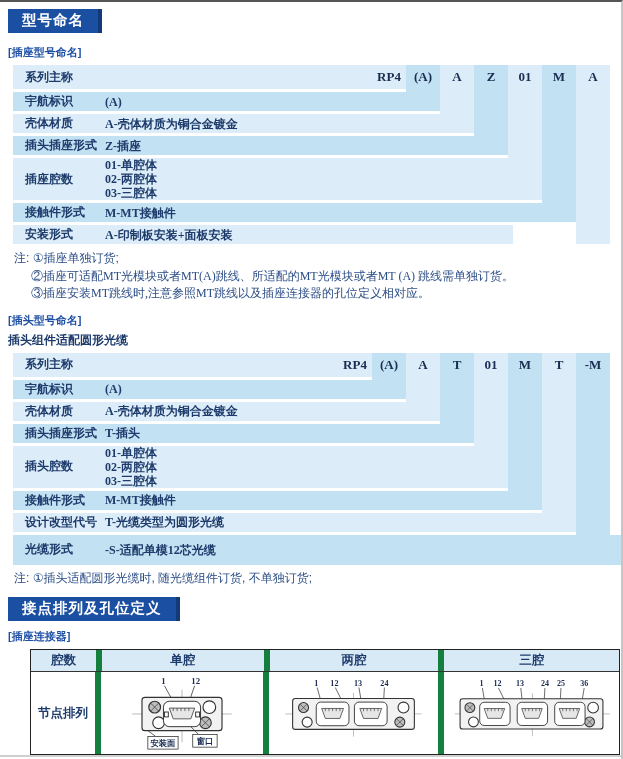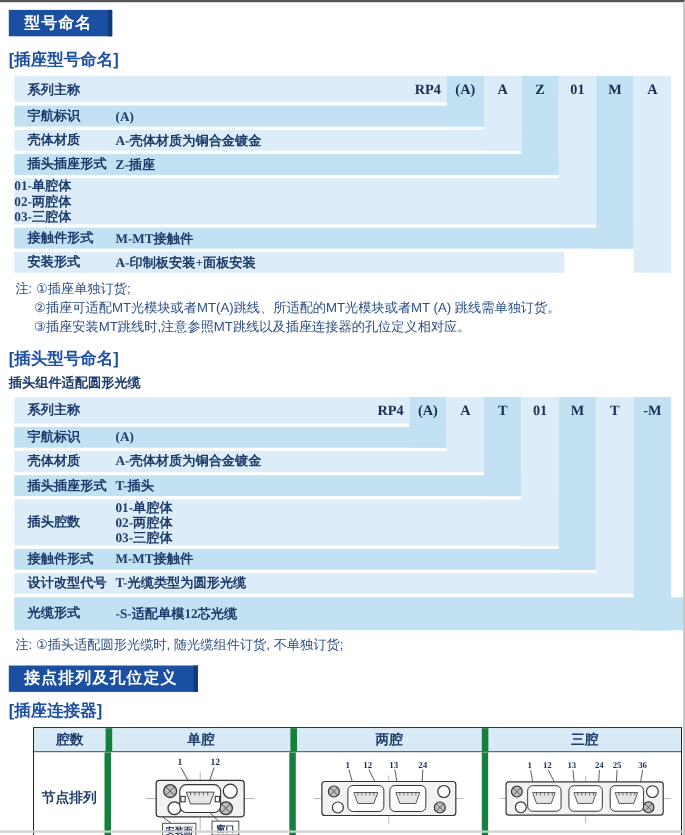--- a/index.html
+++ b/index.html
@@ -10,21 +10,21 @@
     font-family:"Liberation Serif","DejaVu Serif",serif;
   }
   
   .sec-header{
     display:inline-block; margin:7px 0 0 8px; padding:2px 14px 3px 14px;
     background:#1b4fa1; border-right:4px solid #123a77;
     color:#fff; font-family:"Liberation Sans","DejaVu Sans",sans-serif;
     font-weight:bold; font-size:14.5px; letter-spacing:1px;
   }
   .bracket-heading{
-    margin:10px 0 0 8px; color:#1d4fa5; font-weight:bold; font-size:15px;
+    margin:10px 0 0 8px; color:#1d4fa5; font-weight:bold; font-size:11px;
     font-family:"Liberation Sans","DejaVu Sans",sans-serif;
   }
   .sub-heading{
     margin:4px 0 0 8px; color:#1d3b6b; font-weight:bold; font-size:12px;
   }
   
   .stair-table{position:relative; margin-left:13px; width:597px;}
   .srow{display:flex; margin-bottom:3px; position:relative;}
   .srow.light{background:#dcedf9;}
   .srow.dark{background:#c2e1f3;}
@@ -33,21 +33,21 @@
     display:flex; align-items:center; color:#1d3b6b; font-weight:bold; font-size:12px;}
   .rdesc{flex:1; display:flex; flex-direction:column; justify-content:center;
     color:#1d3b6b; font-weight:bold; font-size:12px; line-height:14px;}
   .vband{position:absolute; top:0; width:34px; z-index:1;}
   .vband.light{background:#dcedf9;} .vband.dark{background:#c2e1f3;}
   .code{position:absolute; top:0; width:34px; z-index:2; text-align:center;
     line-height:24px; font-size:13px; font-weight:bold; color:#1a2c52;}
   
   .notes{margin:6px 0 0 14px; color:#2b4d86; font-size:12px; line-height:17.5px;
     font-family:"Liberation Sans","DejaVu Sans",sans-serif;}
-  .notes .indent{padding-left:17px;}
+  .notes .indent{padding-left:17px;font-family:Liberation Serif, serif;}
   
   .pin-table{margin:5px 0 0 30px; width:590px; border:1.5px solid #222; box-sizing:border-box;}
   .pt-header{display:flex; background:#d9eaf7; border-bottom:1px solid #333;}
   .pt-body{display:flex;}
   .pt-cell,.pt-hcell{box-sizing:border-box; border-right:6px solid #15803d;
     display:flex; align-items:center; justify-content:center;
     color:#1d3b6b; font-weight:bold; font-size:12.5px;}
   .pt-hcell{height:21px;}
   .pt-cell{height:82px; background:#fff;}
   .c0{width:71px;} .c1{width:168px;} .c2{width:175px;} .c3{width:175px; border-right:none !important;}
@@ -95,20 +95,21 @@
           <span>A-壳体材质为铜合金镀金</span>
         </span>
     </div>
     <div class="srow dark h19" style="width:495px;">
       <span class="rlabel">插头插座形式</span>
       <span class="rdesc">
           <span>Z-插座</span>
         </span>
     </div>
     <div class="srow light h42" style="width:529px;">
+      <span class="rlabel">插座腔数</span>
       <span class="rdesc">
         <span>01-单腔体</span>
         <span>02-两腔体</span>
         <span>03-三腔体</span>
       </span>
     </div>
     <div class="srow dark h19" style="width:563px;">
       <span class="rlabel">接触件形式</span>
       <span class="rdesc">
           <span>M-MT接触件</span>

